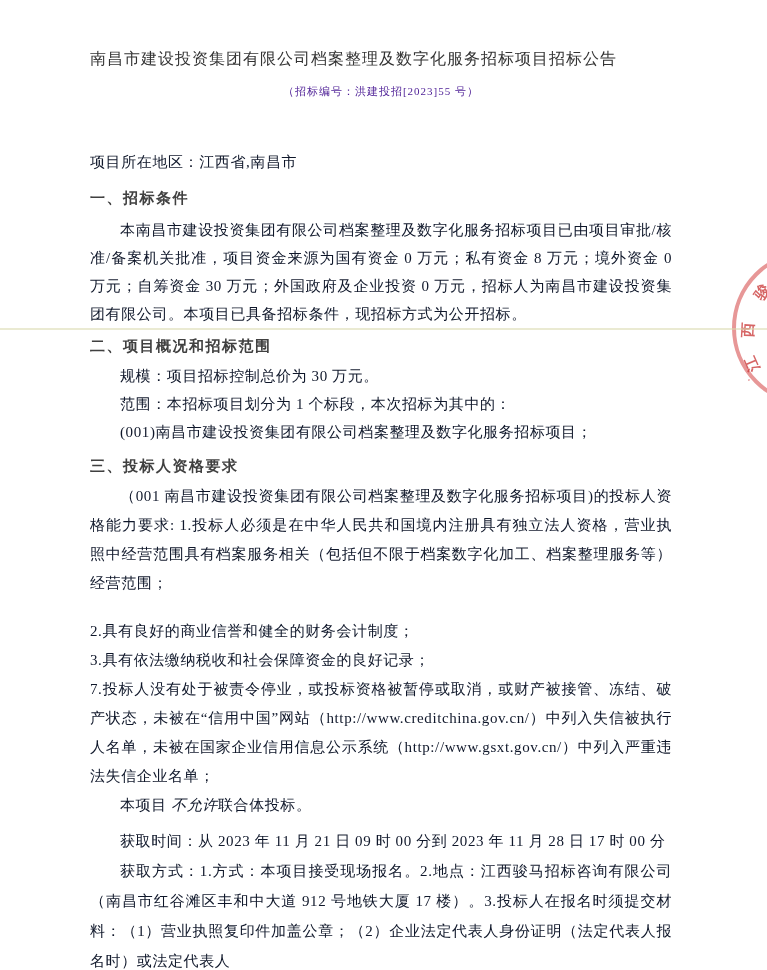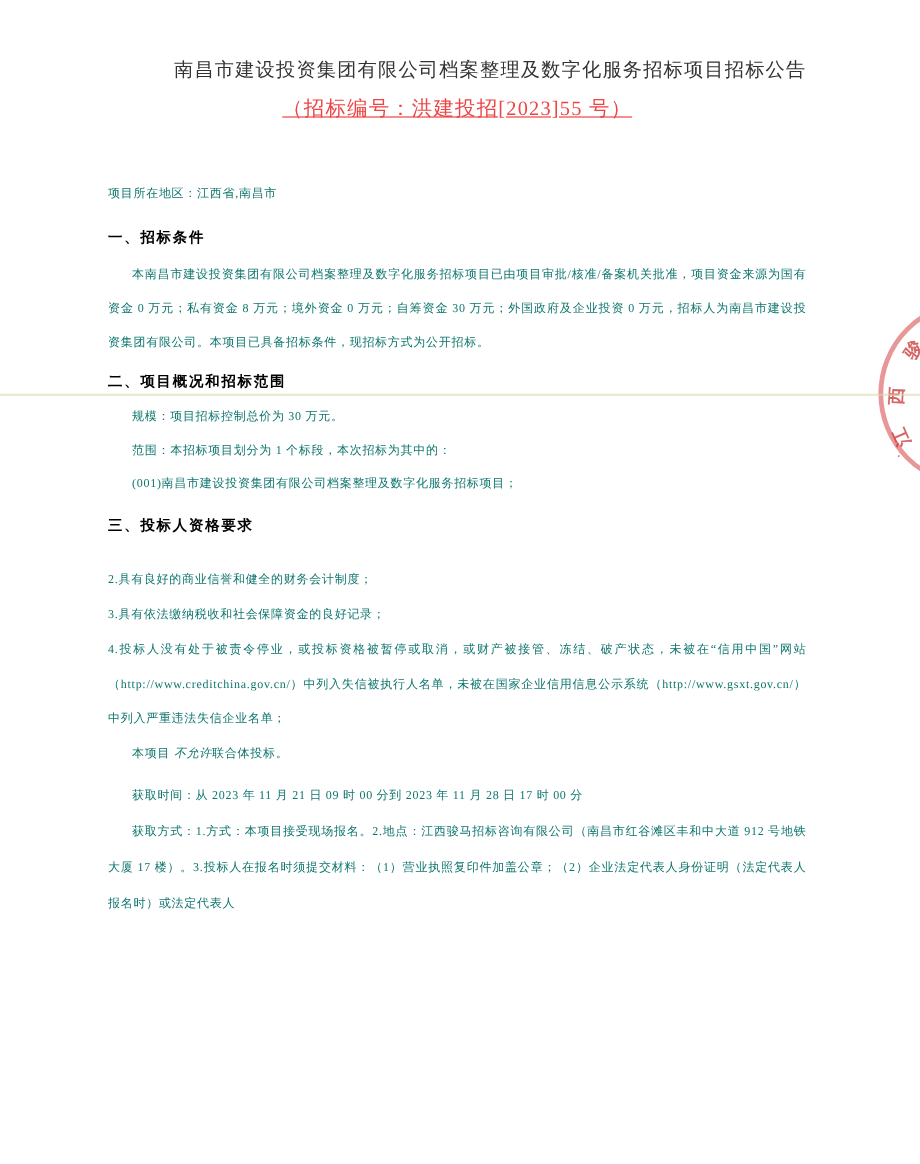--- a/index.html
+++ b/index.html
@@ -11,52 +11,51 @@
     font-family: "Liberation Serif", "DejaVu Serif", serif;
     color: #3d3d3d;
   }
   .content {
     position: absolute;
     left: 90px; top: 48px;
     width: 582px;
   }
   .title1 {
     font-size: 16px; line-height: 22px;
-    text-align: right;
+    text-align: left;
     color: #333333;
     letter-spacing: 1px;
   }
   .title2 {
-    font-size: 17px; line-height: 22px;
+    font-size: 11px; line-height: 22px;
     text-align: center;
-    color: #ef4444;
+    color: #4c1d95;
     margin-top: 10px;
     letter-spacing: 1px;
-    text-decoration: underline;
   }
   .location {
     margin-top: 50px;
     font-size: 14.5px; line-height: 20px;
     letter-spacing: 0.5px;
   }
   .heading {
     font-weight: bold;
-    font-size: 12px; line-height: 24px;
-    color: #000000;
+    font-size: 15px; line-height: 24px;
+    color: #404040;
     letter-spacing: 1.5px;
   }
   .h1 { margin-top: 14px; }
   .h2 { margin-top: 6px; }
   .h3 { margin-top: 8px; }
   .h4 { margin-top: 6px; }
   .para {
-    font-size: 10px;
+    font-size: 15px;
     letter-spacing: 0.6px;
     text-align: justify;
-    color: #0f766e;
+    color: #0f172a;
   }
   .indent { text-indent: 2em; }
   .lh28 { line-height: 28px; }
   .lh29 { line-height: 29px; }
   .lh30 { line-height: 30px; }
   .mt6 { margin-top: 6px; }
   .mt4 { margin-top: 4px; }
   .mt1 { margin-top: 19px; }
   .it { font-style: italic; }
   .scan-line {
@@ -103,23 +102,24 @@
 
   <div class="heading h1">一、招标条件</div>
   <div class="para lh28 indent mt6">本南昌市建设投资集团有限公司档案整理及数字化服务招标项目已由项目审批/核准/备案机关批准，项目资金来源为国有资金 0 万元；私有资金 8 万元；境外资金 0 万元；自筹资金 30 万元；外国政府及企业投资 0 万元，招标人为南昌市建设投资集团有限公司。本项目已具备招标条件，现招标方式为公开招标。</div>
 
   <div class="heading h2">二、项目概况和招标范围</div>
   <div class="para lh28 indent mt4">规模：项目招标控制总价为 30 万元。</div>
   <div class="para lh28 indent">范围：本招标项目划分为 1 个标段，本次招标为其中的：</div>
   <div class="para lh28 indent">(001)南昌市建设投资集团有限公司档案整理及数字化服务招标项目；</div>
 
   <div class="heading h3">三、投标人资格要求</div>
+  <div class="para lh29 indent mt4">（001 南昌市建设投资集团有限公司档案整理及数字化服务招标项目)的投标人资格能力要求: 1.投标人必须是在中华人民共和国境内注册具有独立法人资格，营业执照中经营范围具有档案服务相关（包括但不限于档案数字化加工、档案整理服务等）经营范围；</div>
   <div class="para lh29 mt1">2.具有良好的商业信誉和健全的财务会计制度；</div>
   <div class="para lh29">3.具有依法缴纳税收和社会保障资金的良好记录；</div>
-  <div class="para lh29">4.投标人没有处于被责令停业，或投标资格被暂停或取消，或财产被接管、冻结、破产状态，未被在“信用中国”网站（http://www.creditchina.gov.cn/）中列入失信被执行人名单，未被在国家企业信用信息公示系统（http://www.gsxt.gov.cn/）中列入严重违法失信企业名单；</div>
+  <div class="para lh29">7.投标人没有处于被责令停业，或投标资格被暂停或取消，或财产被接管、冻结、破产状态，未被在“信用中国”网站（http://www.creditchina.gov.cn/）中列入失信被执行人名单，未被在国家企业信用信息公示系统（http://www.gsxt.gov.cn/）中列入严重违法失信企业名单；</div>
   <div class="para lh29 indent"><span>本项目 </span><span class="it">不允许</span><span>联合体投标。</span></div>
 
   <div class="para lh30 indent mt6">获取时间：从 2023 年 11 月 21 日 09 时 00 分到 2023 年 11 月 28 日 17 时 00 分</div>
   <div class="para lh30 indent">获取方式：1.方式：本项目接受现场报名。2.地点：江西骏马招标咨询有限公司（南昌市红谷滩区丰和中大道 912 号地铁大厦 17 楼）。3.投标人在报名时须提交材料：（1）营业执照复印件加盖公章；（2）企业法定代表人身份证明（法定代表人报名时）或法定代表人</div>
 
 </div>
 
 <div class="scan-line"></div>
 
 <div class="stamp">

